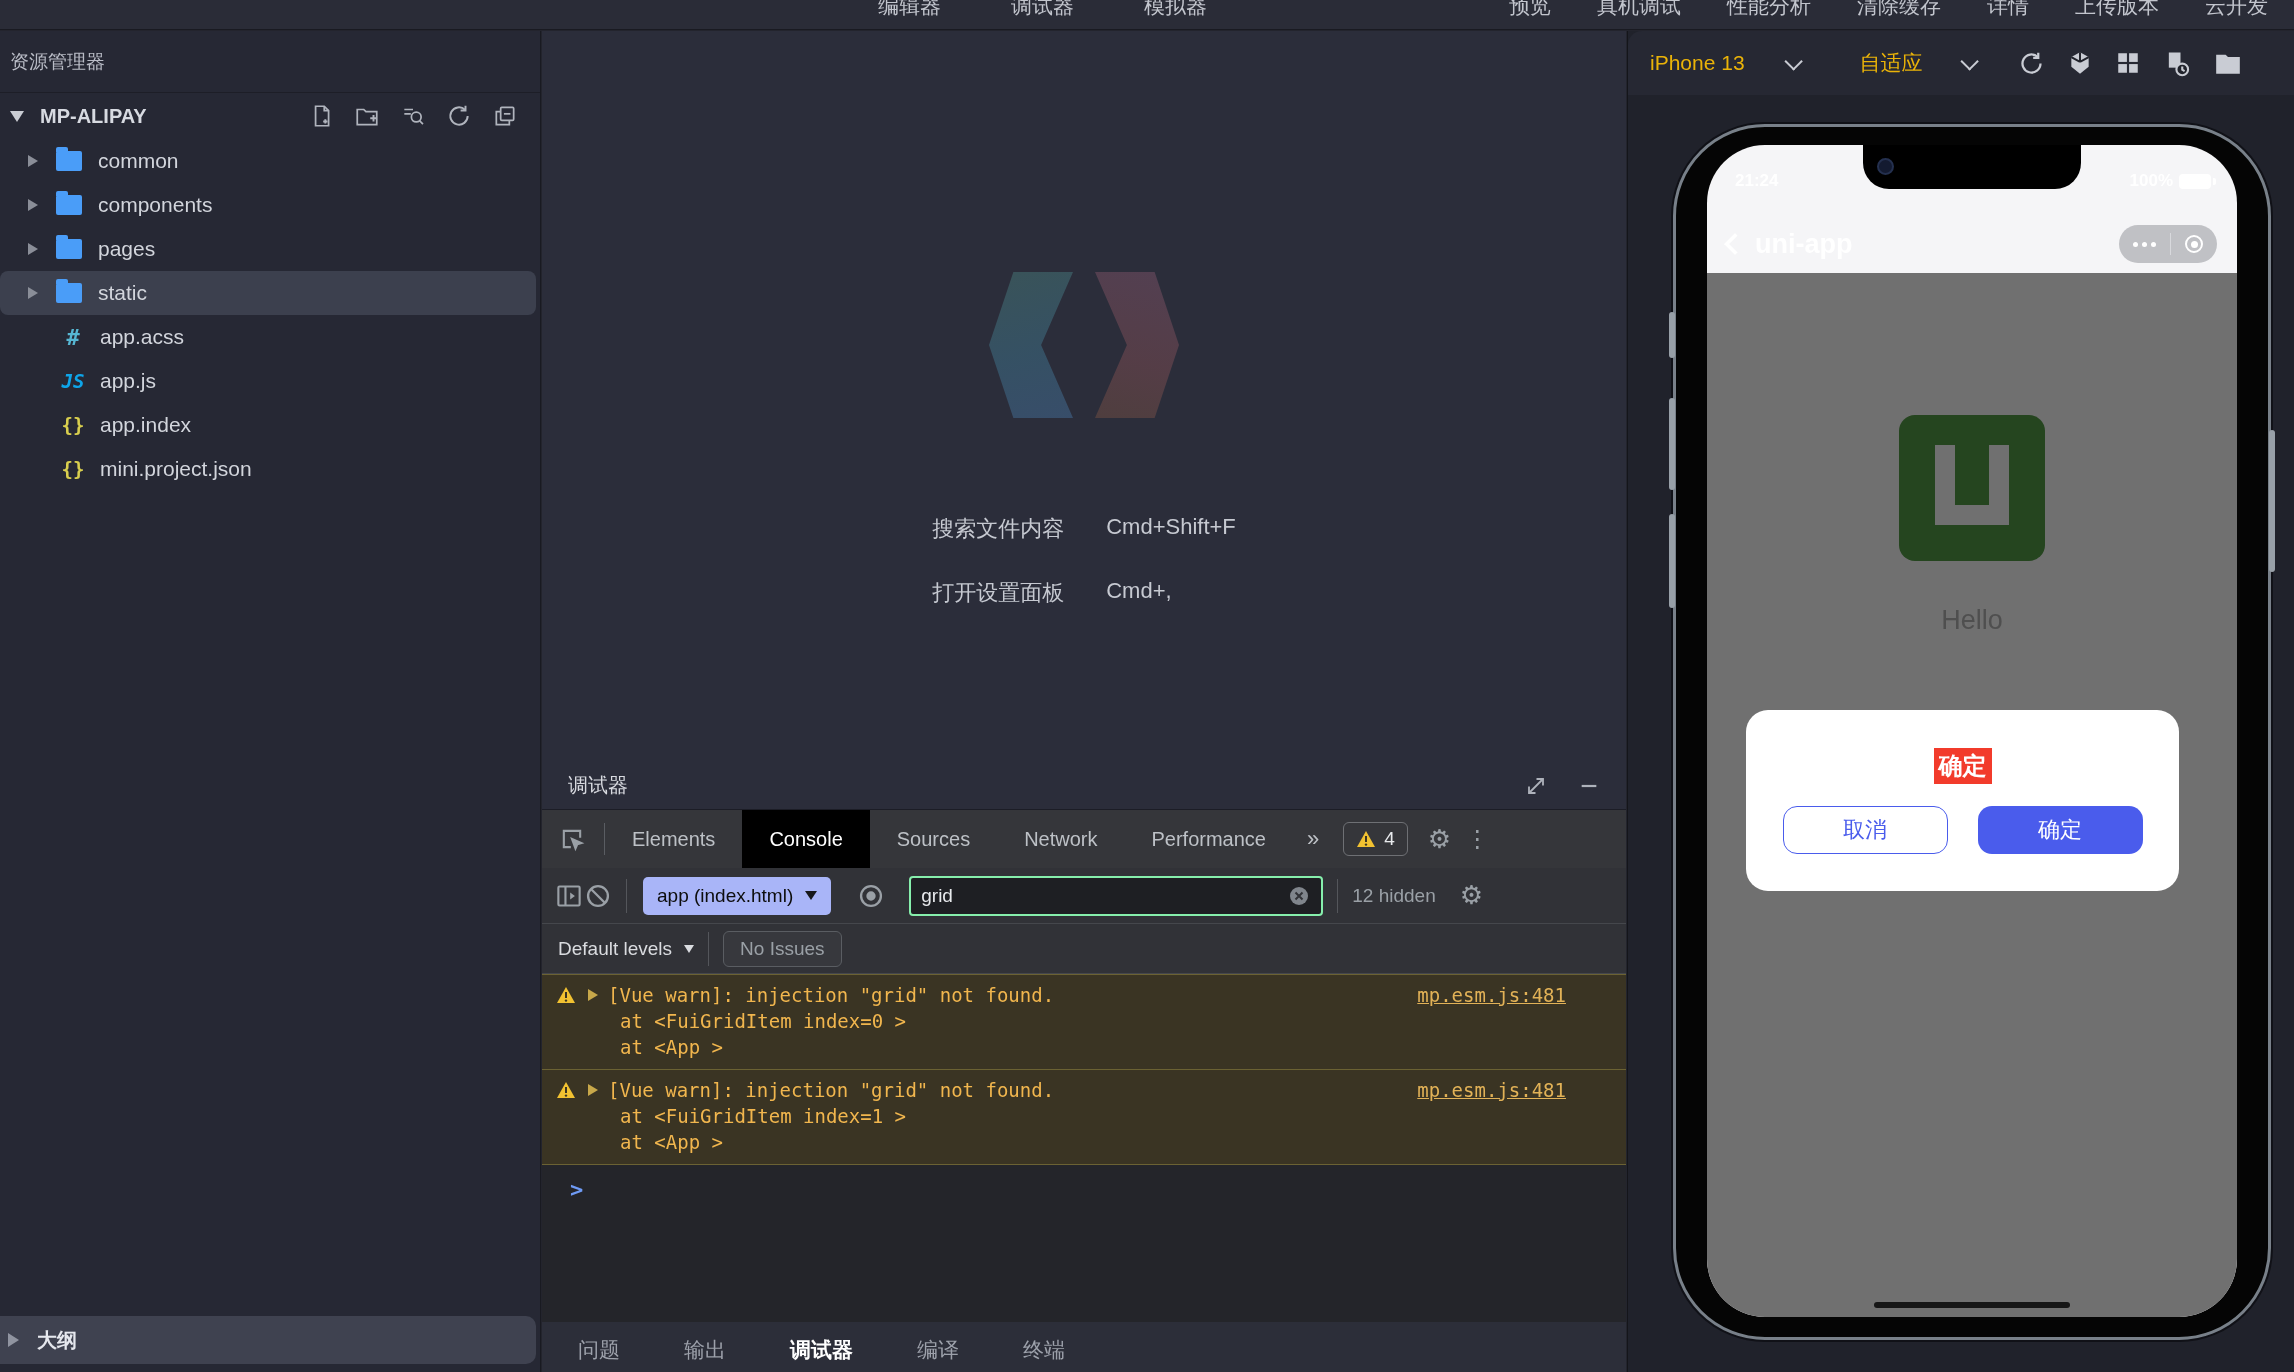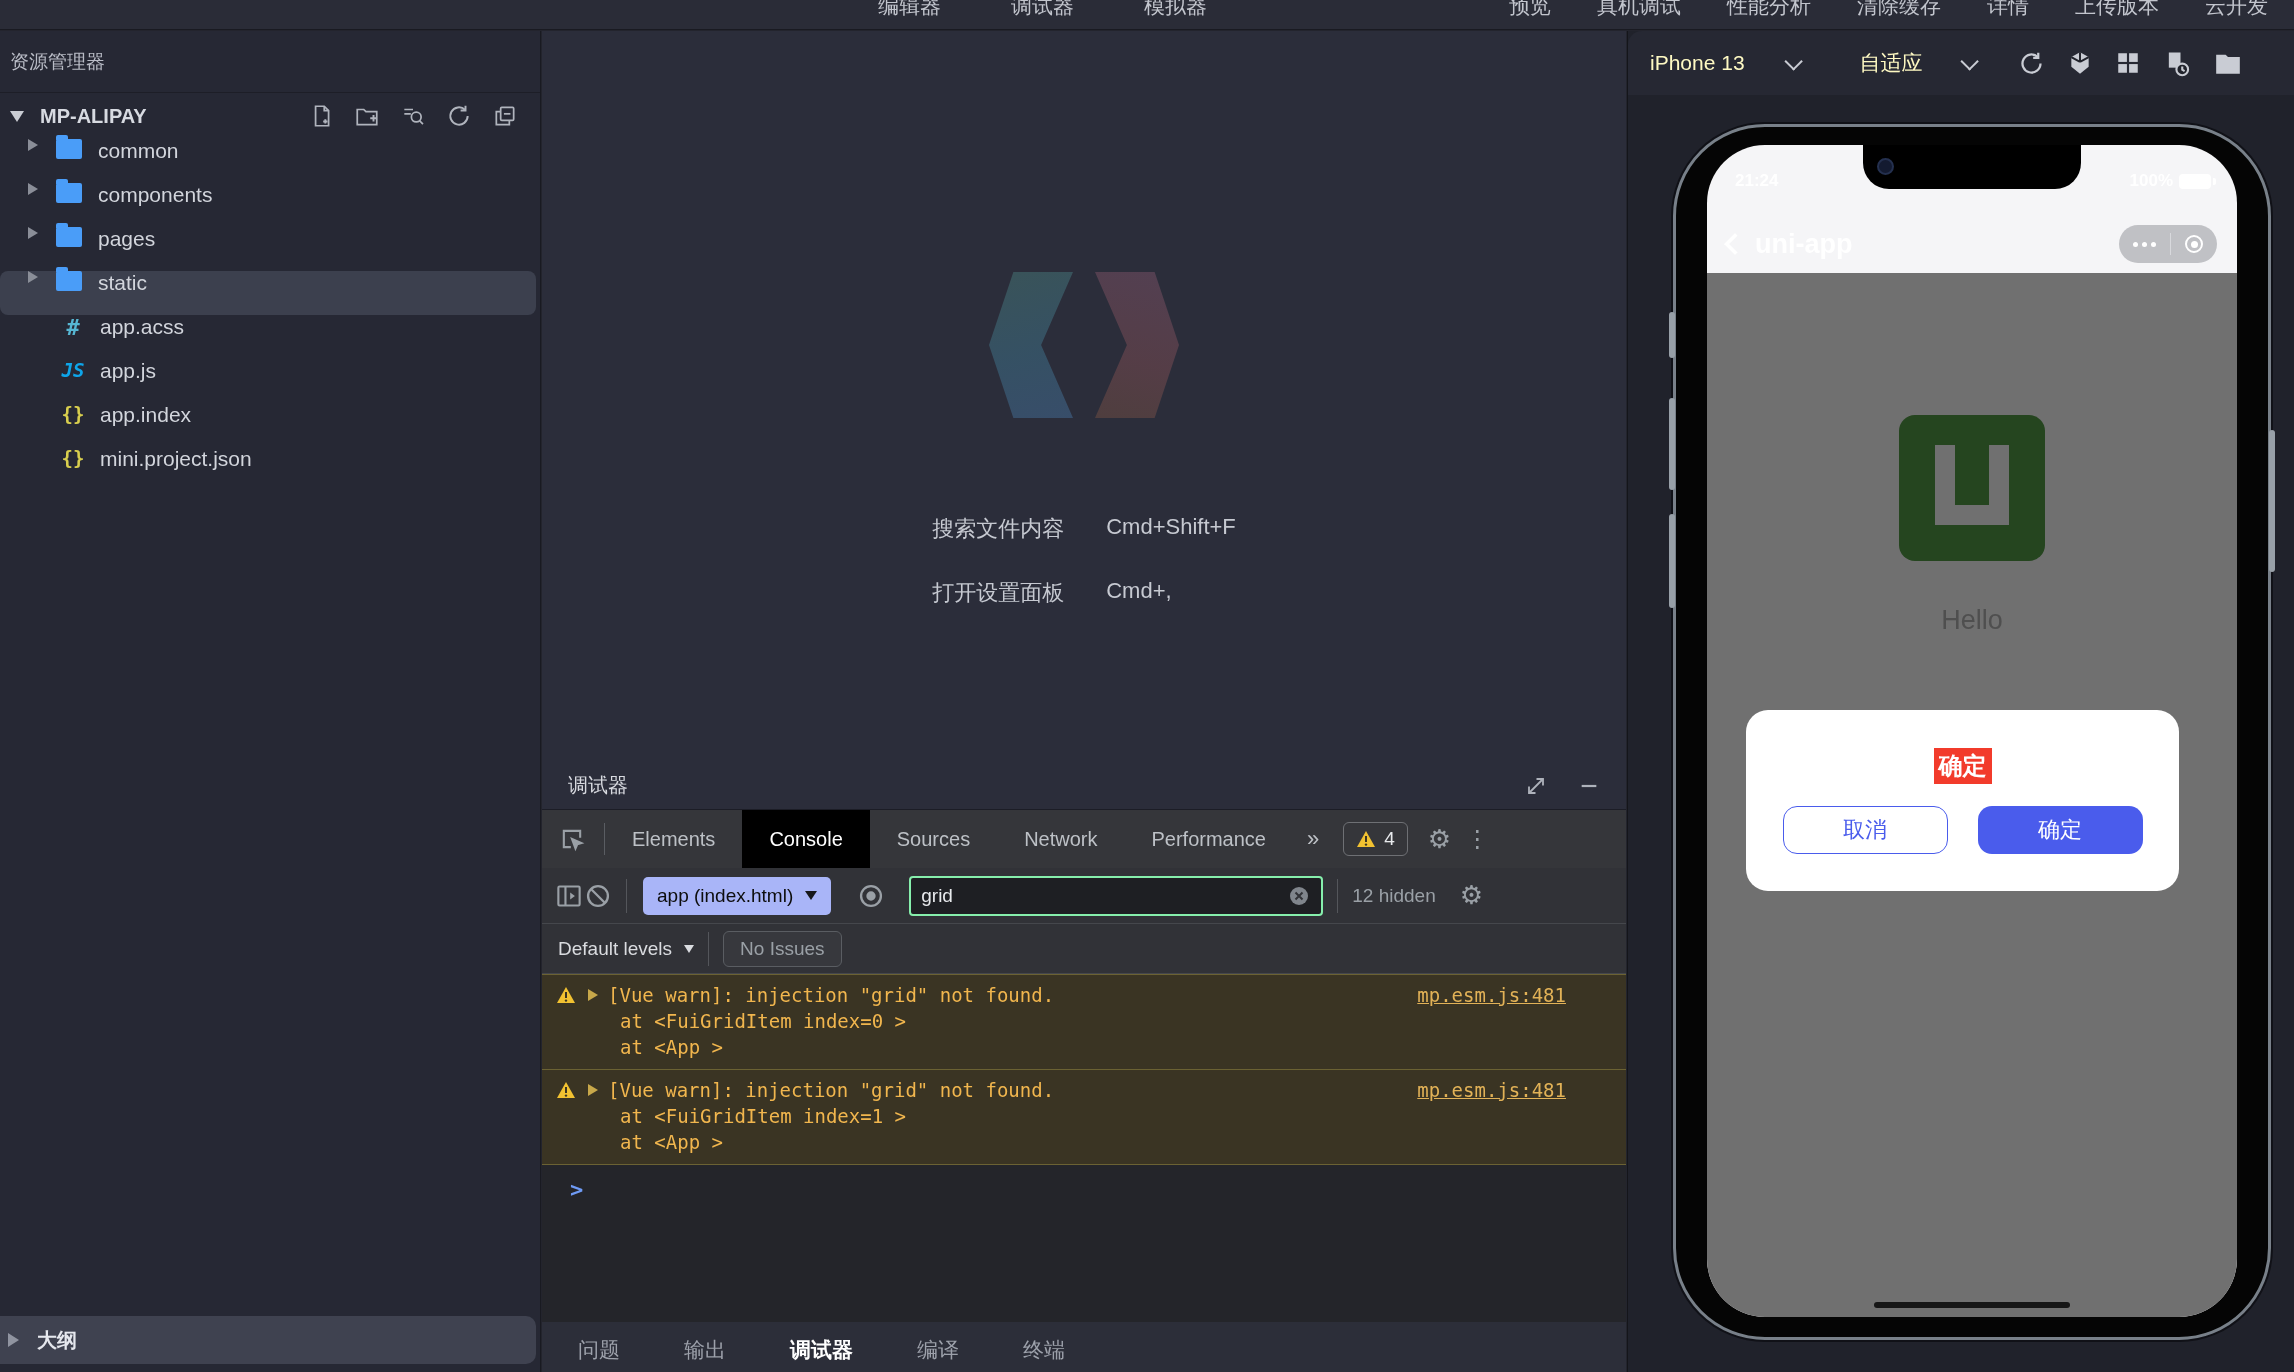--- a/index.html
+++ b/index.html
@@ -24,21 +24,21 @@
     font-size:19px; color:#b9bcc6; border-bottom:1px solid #1d1e27; }
   .side-section { height:46px; display:flex; align-items:center; padding-left:10px;
     gap:16px; font-size:20px; font-weight:700; color:#d7dae1; }
   .proj-actions { margin-left:auto; margin-right:22px; display:flex; gap:20px; align-items:center; }
   .proj-actions svg { display:block; }
   .tri-r { width:0; height:0; border-left:11px solid #9094a0;
     border-top:7px solid transparent; border-bottom:7px solid transparent; }
   .tri-d { width:0; height:0; border-top:11px solid #c9ccd3;
     border-left:7px solid transparent; border-right:7px solid transparent; }
   .tree { }
-  .tree-row { height:44px; display:flex; align-items:flex-start; font-size:21px;
+  .tree-row { height:44px; display:flex; align-items:center; font-size:21px;
     color:#d2d5dc; font-weight:400; }
   .tree-row.selected { background:#3c404e; border-radius:8px; margin-right:4px; }
   .tree-chev { width:12px; margin-left:28px; margin-right:18px;
     border-left:10px solid #8a8e98; border-top:6px solid transparent;
     border-bottom:6px solid transparent; width:0; height:0; }
   .folder-ic { width:26px; height:20px; background:#4a9df8; border-radius:2px;
     position:relative; margin-right:16px; }
   .folder-ic::before { content:""; position:absolute; left:0; top:-4px; width:12px;
     height:5px; background:#4a9df8; border-radius:2px 2px 0 0; }
   .file-ic { width:30px; margin-left:58px; margin-right:12px; text-align:center;
@@ -112,21 +112,21 @@
     font-size:22px; font-weight:700; }
   
   .bottomtabs { position:absolute; left:542px; top:1322px; width:1084px; height:56px;
     background:#2c2e39; display:flex; align-items:center; gap:64px; padding-left:36px;
     font-size:21px; color:#9da1ab; }
   .bottomtabs .active { color:#ffffff; font-weight:700; }
   
   .simpanel { position:absolute; left:1627px; top:31px; right:0; bottom:0;
     background:#20222b; border-left:1px solid #14151a; }
   .sim-toolbar { height:64px; background:#262833; border-radius:14px 0 0 0;
-    display:flex; align-items:center; font-size:21px; color:#fef9c3; padding-left:22px; }
+    display:flex; align-items:center; font-size:21px; color:#eab308; padding-left:22px; }
   .chev-down { width:13px; height:13px; border-right:2px solid #c9ccd4;
     border-bottom:2px solid #c9ccd4; transform:rotate(45deg) translateY(-3px); }
   .sim-icons { display:flex; align-items:center; gap:22px; margin-left:44px; color:#c9ccd4; }
   
   .phone { position:absolute; left:45px; top:93px; width:598px; height:1216px; }
   .phone-body { position:absolute; inset:0; background:#050505; border:3px solid #788089;
     border-radius:92px; box-shadow:0 0 0 2px #101117; }
   .side-btn { position:absolute; width:6px; background:#98a0a8; border-radius:3px; }
   .screen { position:absolute; left:34px; top:21px; width:530px; height:1172px;
     border-radius:58px; overflow:hidden; background:#f5f5f7; }

